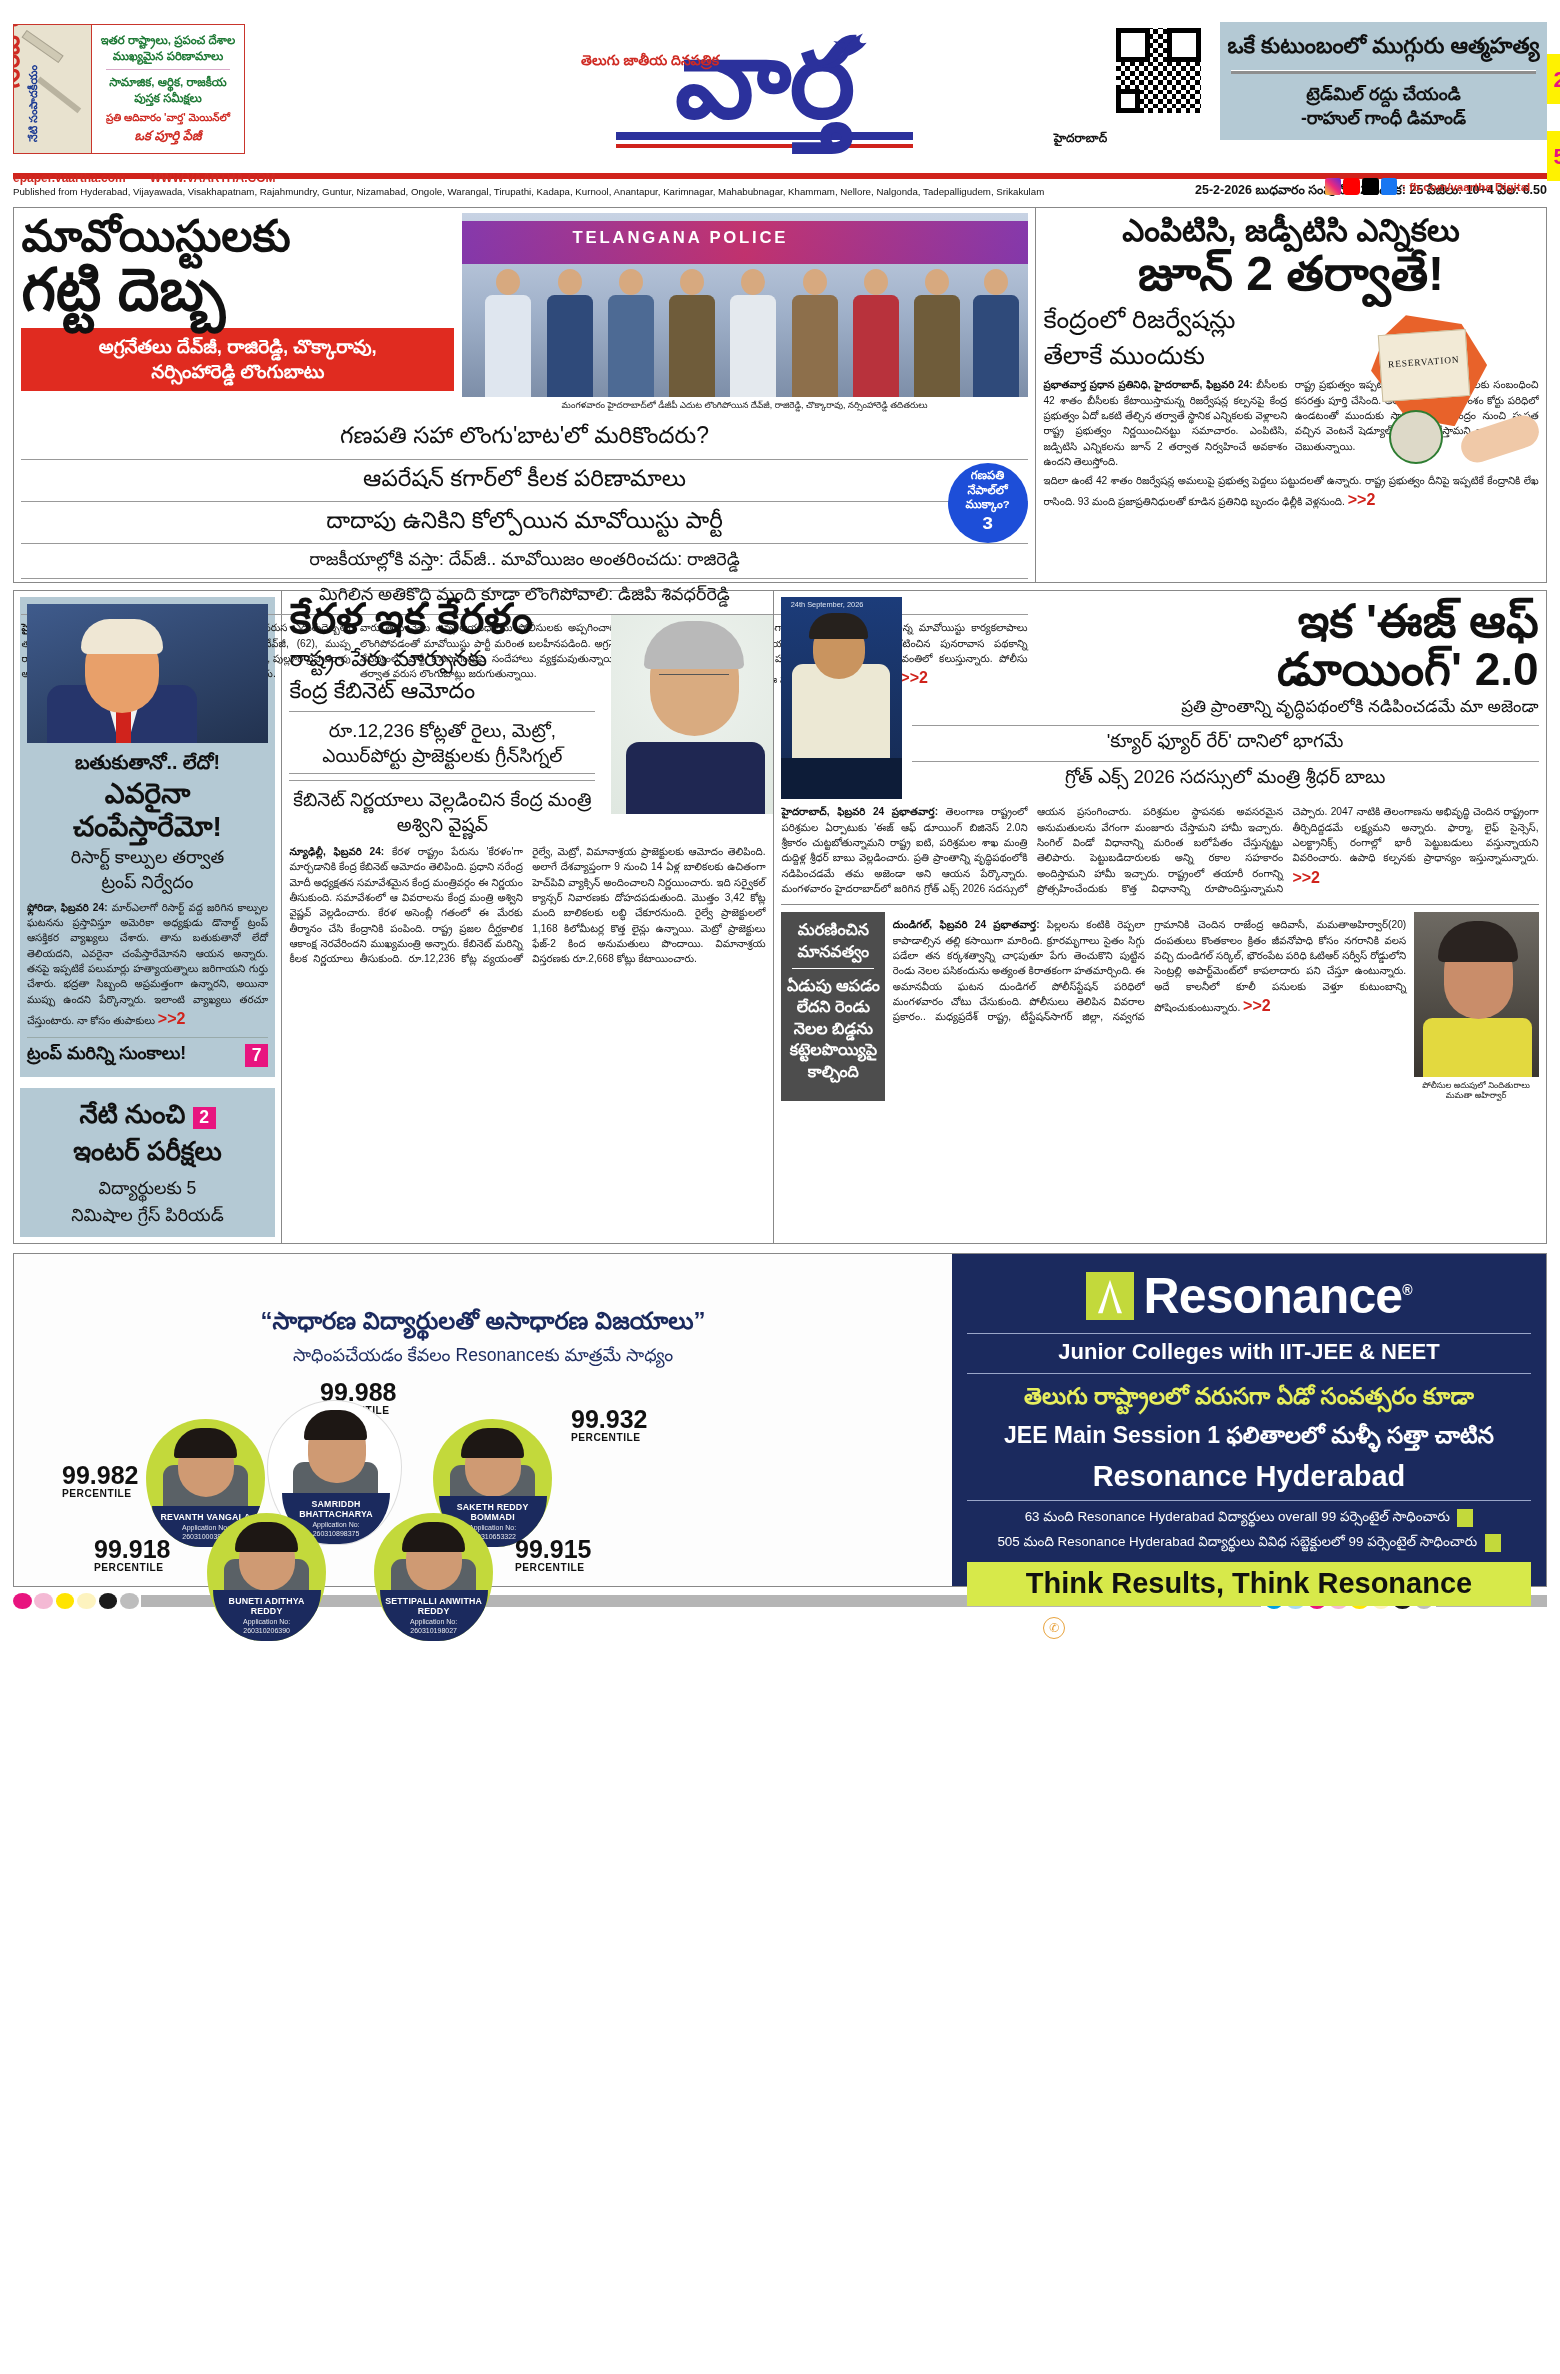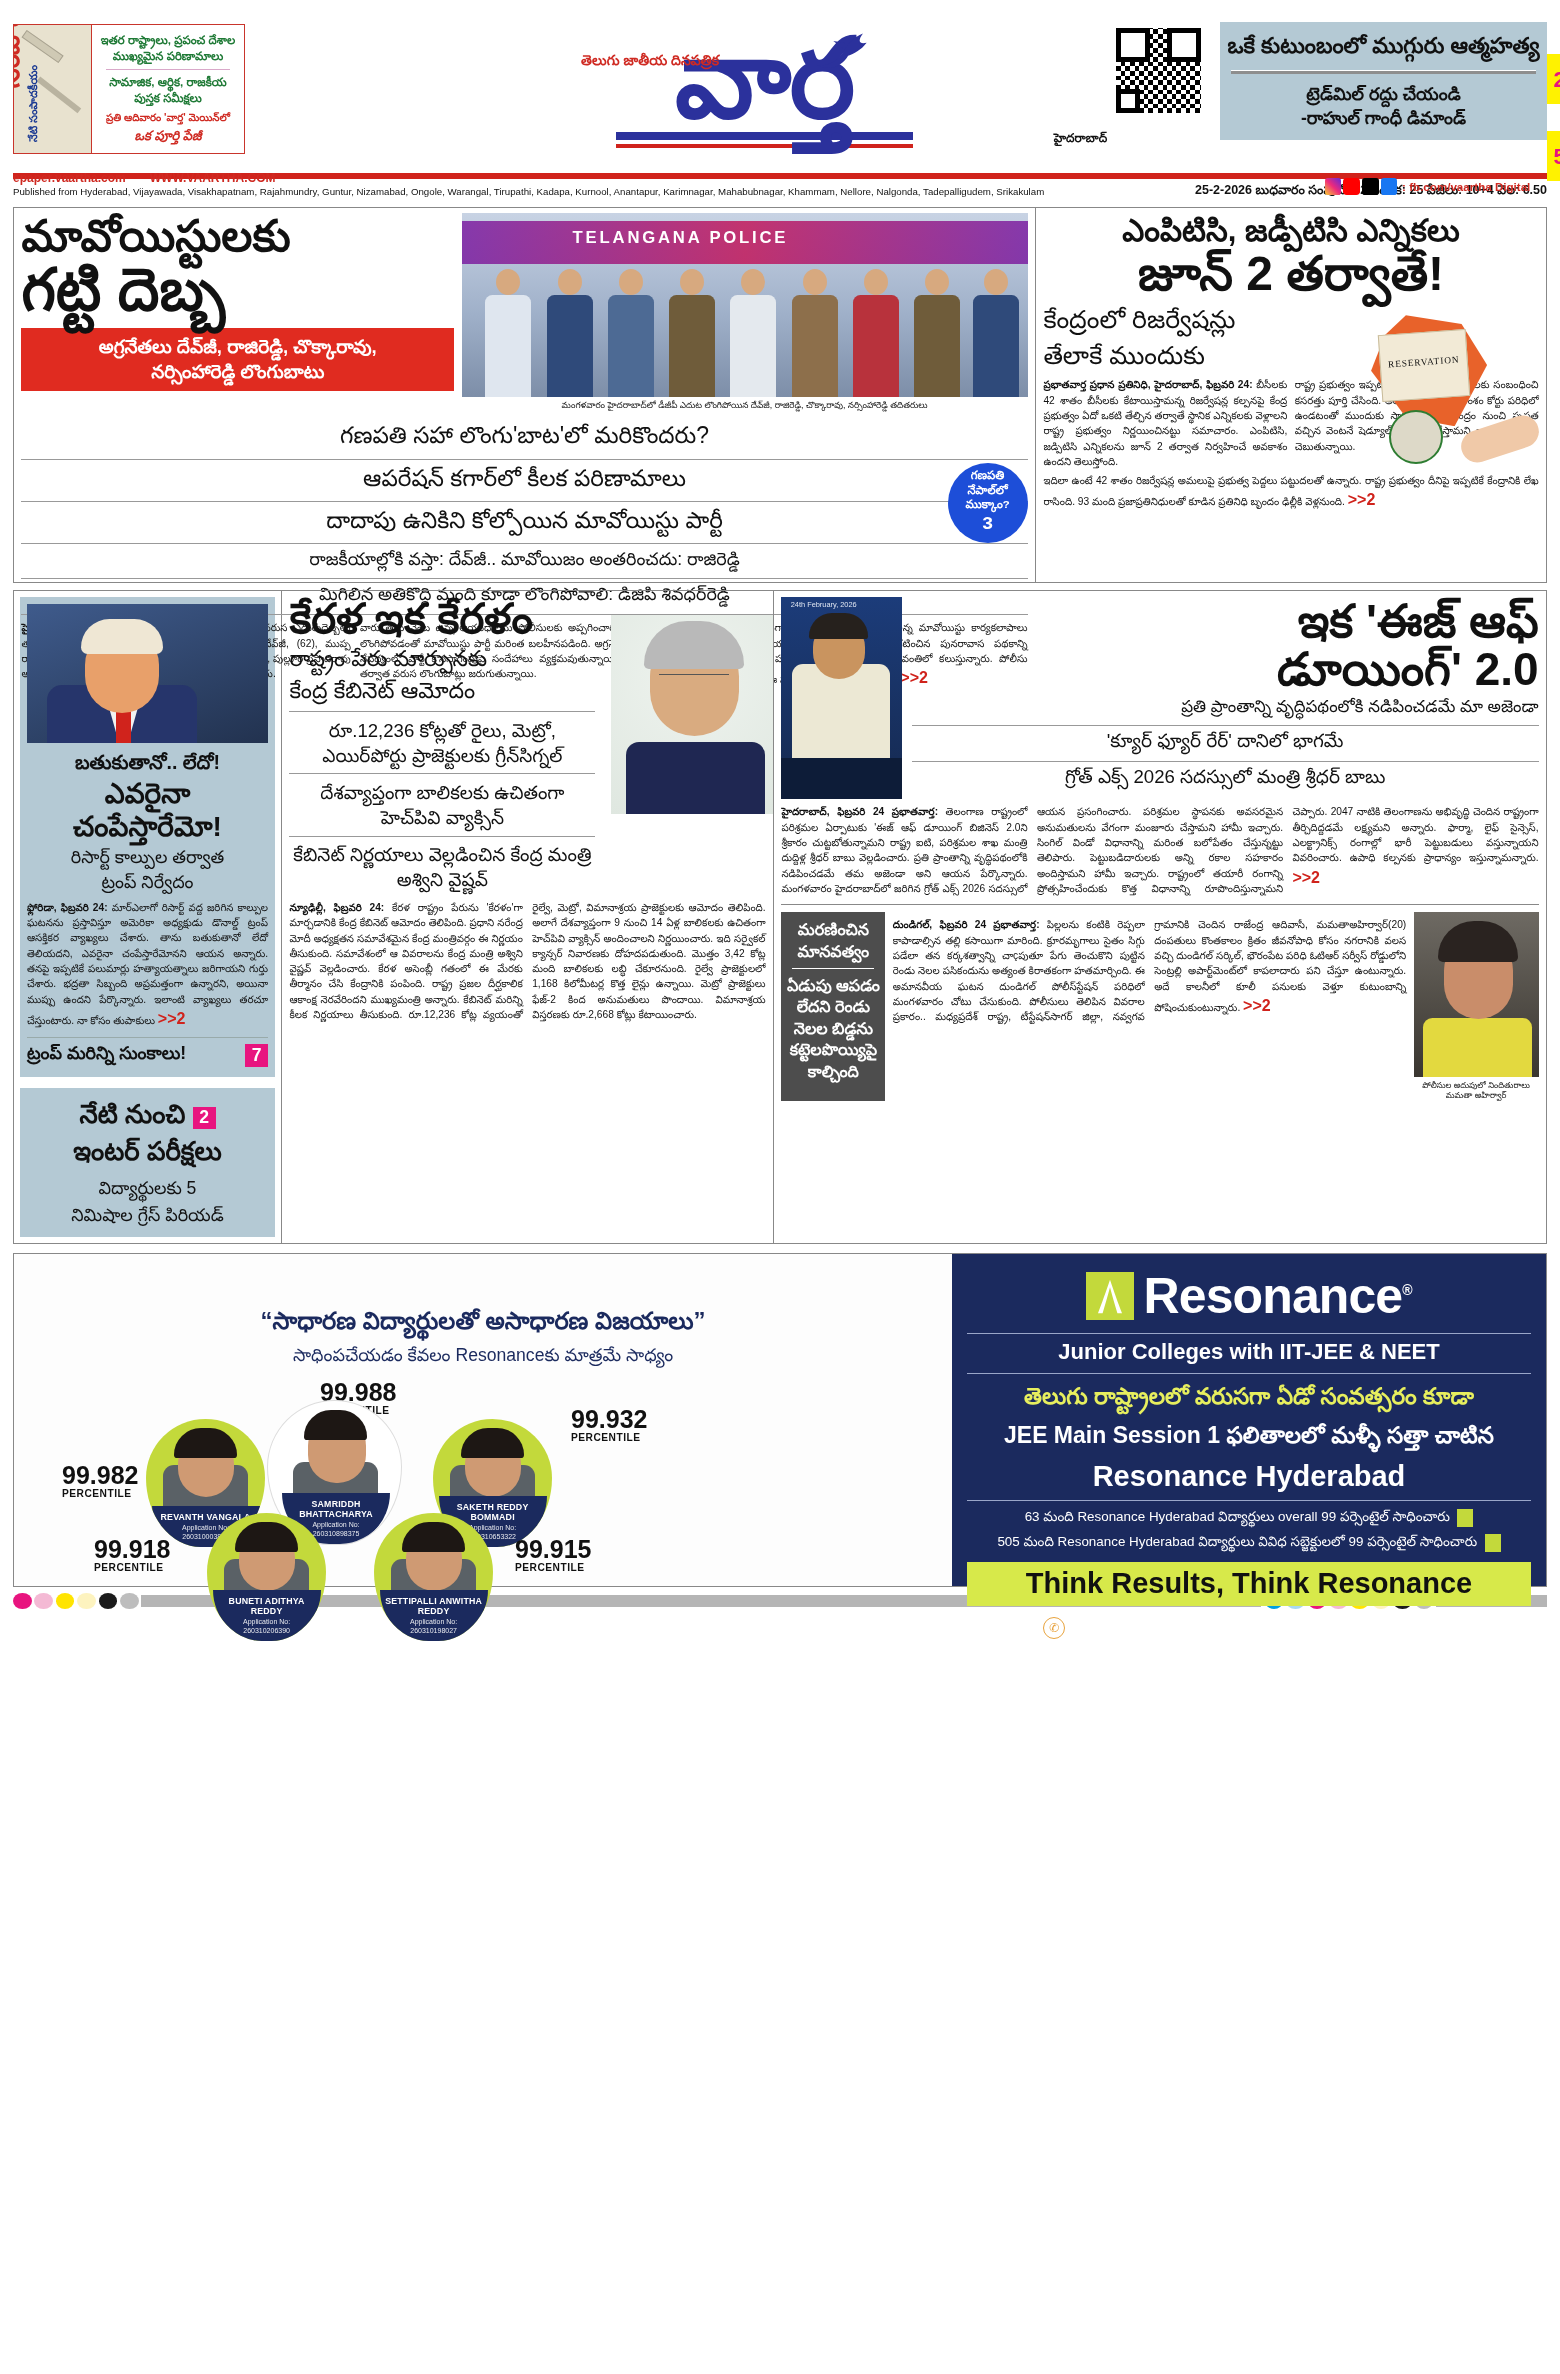--- a/index.html
+++ b/index.html
@@ -511,40 +511,39 @@
     </div>
 
     <div class="col-b kcol">
       <div style="width:306px;">
         <div class="k-head">కేరళ ఇక కేరళం</div>
         <div class="k-sub">రాష్ట్రం పేరు మార్పునకు</div>
         <div class="k-sub">కేంద్ర కేబినెట్ ఆమోదం</div>
         <div class="k-rule"></div>
         <div class="k-sub2">రూ.12,236 కోట్లతో రైలు, మెట్రో, ఎయిర్‌పోర్టు ప్రాజెక్టులకు గ్రీన్‌సిగ్నల్</div>
         <div class="k-rule"></div>
-        <div class="k-sub2">దేశవ్యాప్తంగా బాలికలకు ఉచితంగా హెచ్‌పివి వ్యాక్సిన్</div>
         <div class="k-rule"></div>
         <div class="k-sub2">కేబినెట్ నిర్ణయాలు వెల్లడించిన కేంద్ర మంత్రి అశ్విని వైష్ణవ్</div>
       </div>
       <div class="k-person">
         <div class="kp-body"></div>
           <div class="kp-head"></div>
           <div class="kp-hair"></div>
           <div class="kp-glass"></div>
       </div>
       <div class="k-body">
         <span class="byline">న్యూఢిల్లీ, ఫిబ్రవరి 24:</span>
         <span>కేరళ రాష్ట్రం పేరును 'కేరళం'గా మార్చడానికి కేంద్ర కేబినెట్ ఆమోదం తెలిపింది. ప్రధాని నరేంద్ర మోదీ అధ్యక్షతన సమావేశమైన కేంద్ర మంత్రివర్గం ఈ నిర్ణయం తీసుకుంది. సమావేశంలో ఆ వివరాలను కేంద్ర మంత్రి అశ్విని వైష్ణవ్ వెల్లడించారు. కేరళ అసెంబ్లీ గతంలో ఈ మేరకు తీర్మానం చేసి కేంద్రానికి పంపింది. రాష్ట్ర ప్రజల దీర్ఘకాలిక ఆకాంక్ష నెరవేరిందని ముఖ్యమంత్రి అన్నారు. కేబినెట్ మరిన్ని కీలక నిర్ణయాలు తీసుకుంది. రూ.12,236 కోట్ల వ్యయంతో రైల్వే, మెట్రో, విమానాశ్రయ ప్రాజెక్టులకు ఆమోదం తెలిపింది. అలాగే దేశవ్యాప్తంగా 9 నుంచి 14 ఏళ్ల బాలికలకు ఉచితంగా హెచ్‌పివి వ్యాక్సిన్ అందించాలని నిర్ణయించారు. ఇది సర్వైకల్ క్యాన్సర్ నివారణకు దోహదపడుతుంది. మొత్తం 3,42 కోట్ల మంది బాలికలకు లబ్ధి చేకూరనుంది. రైల్వే ప్రాజెక్టులలో 1,168 కిలోమీటర్ల కొత్త లైన్లు ఉన్నాయి. మెట్రో ప్రాజెక్టులు ఫేజ్-2 కింద అనుమతులు పొందాయి. విమానాశ్రయ విస్తరణకు రూ.2,668 కోట్లు కేటాయించారు.</span>
       </div>
     </div>
 
     <div class="col-c">
       <div class="e-top">
         <div class="e-photo">
-          <div class="ep-date">24th February, 2026</div>
+          <div class="ep-date">24th September, 2026</div>
           <div class="ep-body"></div>
             <div class="ep-head"></div>
             <div class="ep-hair"></div>
             <div class="ep-podium"></div>
         </div>
         <div style="flex:1;">
           <div class="e-h1">ఇక 'ఈజ్ ఆఫ్</div>
           <div class="e-h1">డూయింగ్' 2.0</div>
           <div class="e-sub">ప్రతి ప్రాంతాన్ని వృద్ధిపథంలోకి నడిపించడమే మా అజెండా</div>
           <div class="e-rule"></div>

